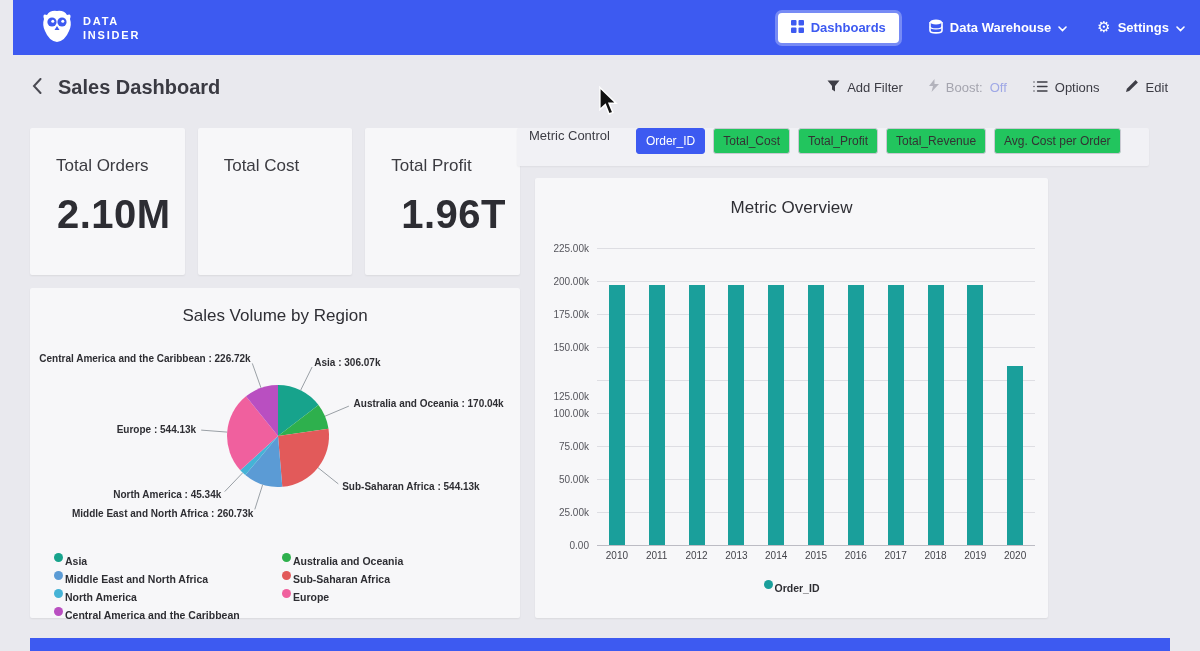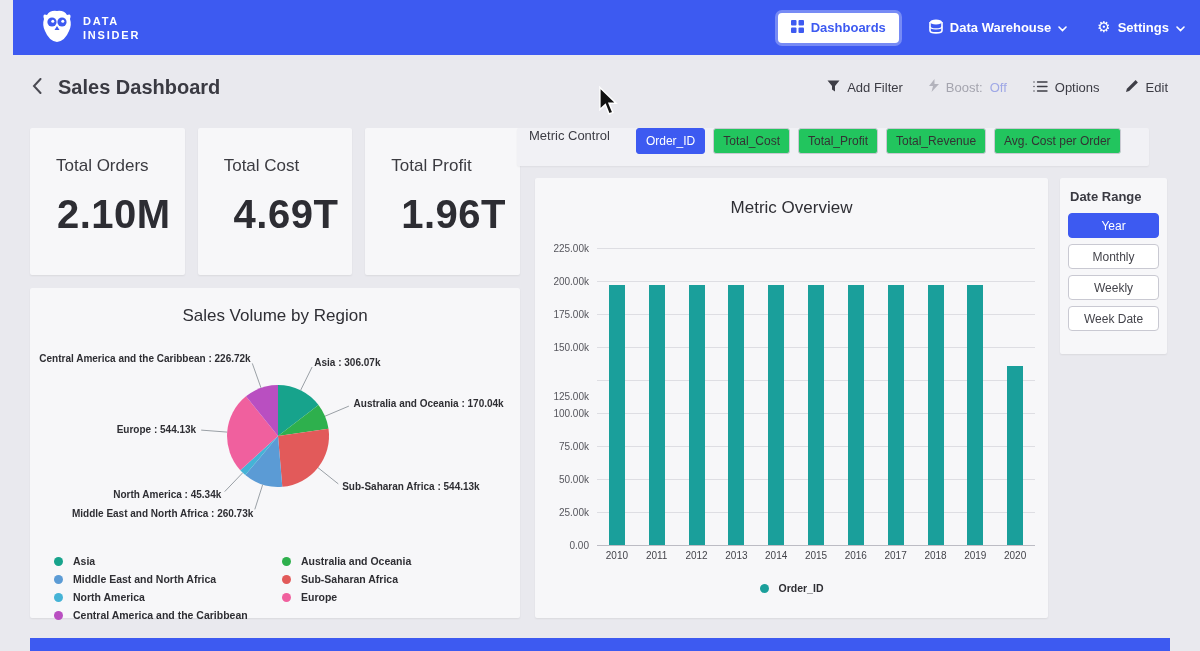--- a/index.html
+++ b/index.html
@@ -37,21 +37,21 @@
   .kpi-row { position:absolute; left:30px; top:128px; width:490px; height:147px; display:flex; gap:13px; }
   .kpi-card { flex:1; background:#f7f7f9; border-radius:2px; box-shadow:0 1px 2px rgba(0,0,0,.07); padding:28px 14px 0 14px; }
   .kpi-label { font-size:17px; color:#3b3b41; padding-left:12px; }
   .kpi-value { font-size:40px; font-weight:bold; color:#2d2d33; margin-top:16px; letter-spacing:.5px;text-align:right; }
 
   .pie-card { left:30px; top:288px; width:490px; height:330px; padding-top:18px; }
   .chart-title { font-size:17px; color:#2f2f35; text-align:center; font-weight:400; }
   .pie-svg { display:block; margin-top:2px; }
   .pie-label { font-size:10px; font-weight:bold; fill:#2e2e33; }
   .pie-legend { display:grid; grid-template-columns:228px 1fr; row-gap:2px; padding:0 24px; }
-  .legend-item { display:flex; align-items:center; gap:10px; line-height:16px; }
+  .legend-item { display:flex; align-items:flex-start; gap:2px; line-height:16px; }
   .legend-dot { width:9px; height:9px; border-radius:50%; flex:0 0 auto; }
   .legend-label { font-size:10.5px; font-weight:bold; color:#2e2e33; white-space:nowrap; }
 
   
   .metric-control { position:absolute; left:517px; top:128px; width:632px; height:38px; background:#f1f1f5;
                     border-radius:2px; display:flex; align-items:flex-start; padding:0 12px; gap:20px;
                     box-shadow:0 1px 2px rgba(0,0,0,.05); }
   .mc-label { font-size:13px; color:#3c3c44; margin-right:6px; }
   .metric-btn { font-size:12px; padding:5px 9px; background:#22c55e; border:1px solid #c9c9d2; border-radius:3px;
                 color:#333; cursor:pointer; font-family:inherit; white-space:nowrap; }
@@ -191,21 +191,20 @@
     </div>
   </div>
 
   <div class="kpi-row">
       <div class="kpi-card">
         <div class="kpi-label">Total Orders</div>
         <div class="kpi-value">2.10M</div>
       </div>
       <div class="kpi-card">
         <div class="kpi-label">Total Cost</div>
-        <div class="kpi-value">4.69T</div>
       </div>
       <div class="kpi-card">
         <div class="kpi-label">Total Profit</div>
         <div class="kpi-value">1.96T</div>
       </div>
     </div>
 
   <section class="card pie-card">
     <h2 class="chart-title">Sales Volume by Region</h2>
     <svg class="pie-svg" width="490" height="225" viewBox="0 0 490 225">
@@ -321,29 +320,20 @@
         <div class="xtick" style="left: 418.1px;">2020</div>
       </div>
     <div class="bar-legend">
         <div class="legend-item">
           <span class="legend-dot" style="background: rgb(26, 159, 155);"></span>
           <span class="legend-label">Order_ID</span>
         </div>
       </div>
   </section>
 
-  <aside class="card date-range-card">
-    <div class="dr-title">Date Range</div>
-    <div>
-        <button class="dr-btn active">Year</button>
-        <button class="dr-btn">Monthly</button>
-        <button class="dr-btn">Weekly</button>
-        <button class="dr-btn">Week Date</button>
-      </div>
-  </aside>
 
   <div class="footer-bar"></div>
 
   <div class="cursor">
     <svg width="20" height="31" viewBox="0 0 13 21">
       <path d="M1 1 L1 16 L4.7 12.6 L7.2 19 L9.8 17.9 L7.2 11.7 L12 11.7 Z" fill="#111" stroke="#fff" stroke-width="1"></path>
     </svg>
   </div>
 
 </div>

